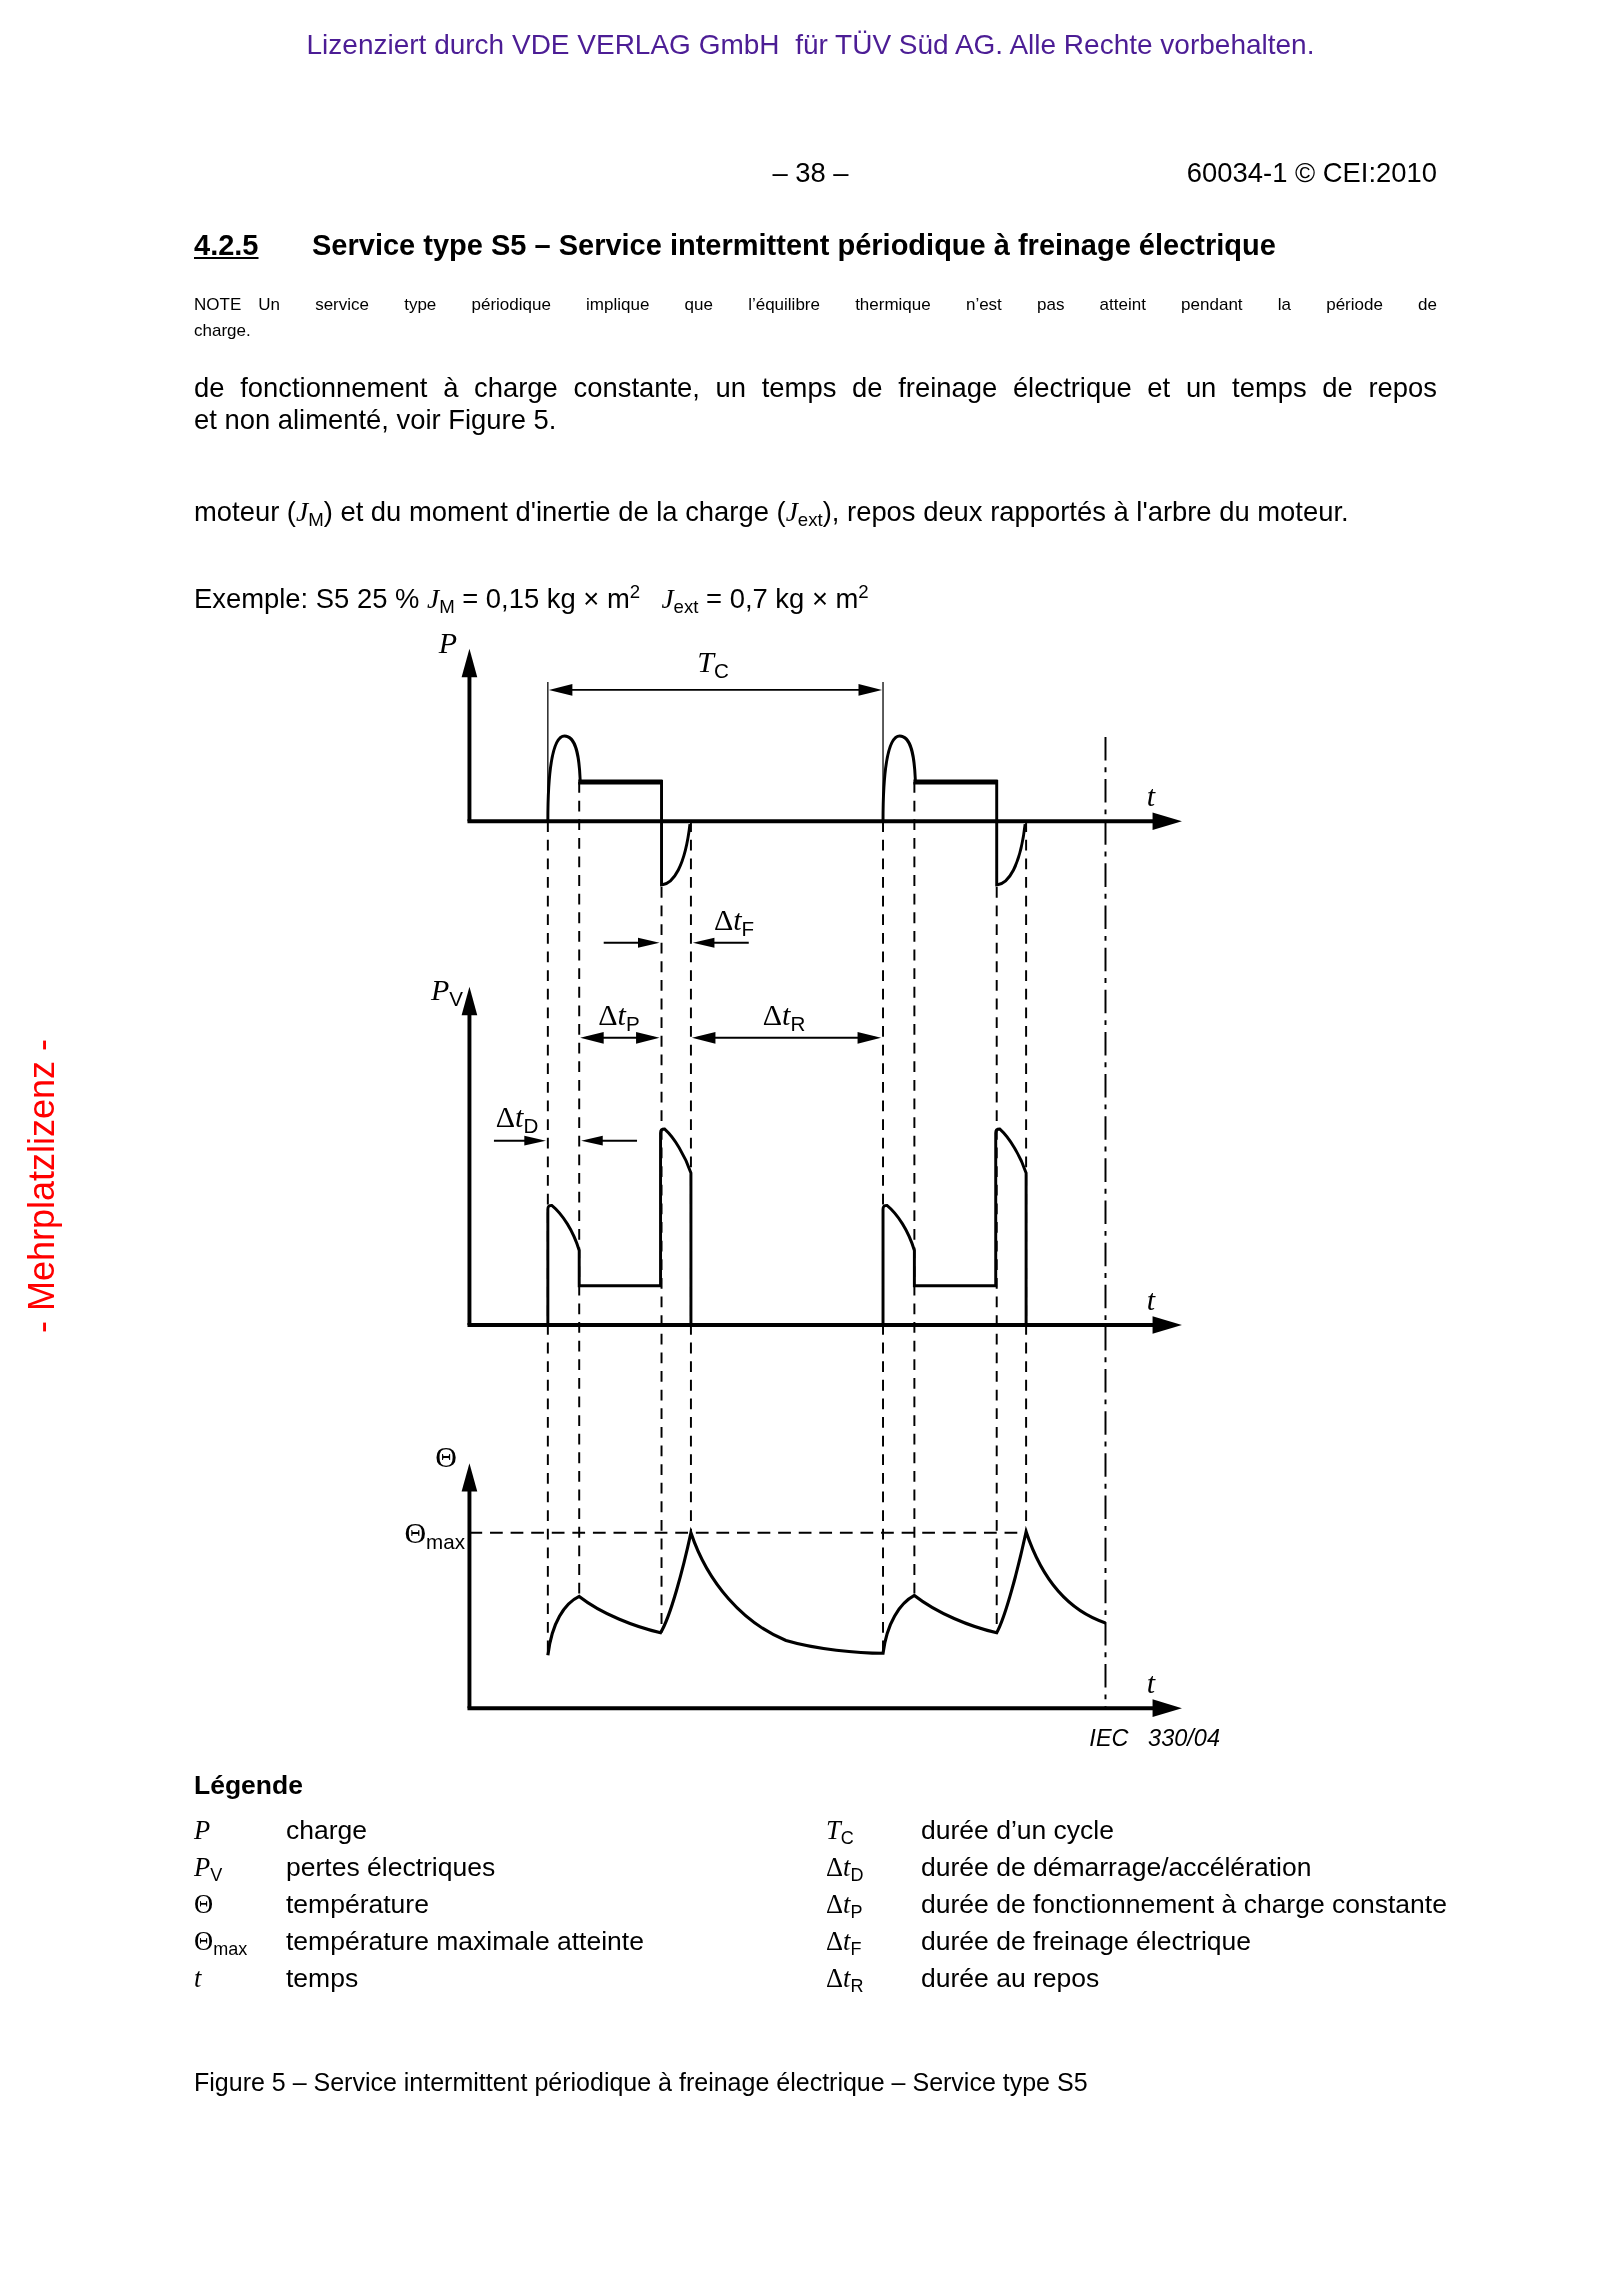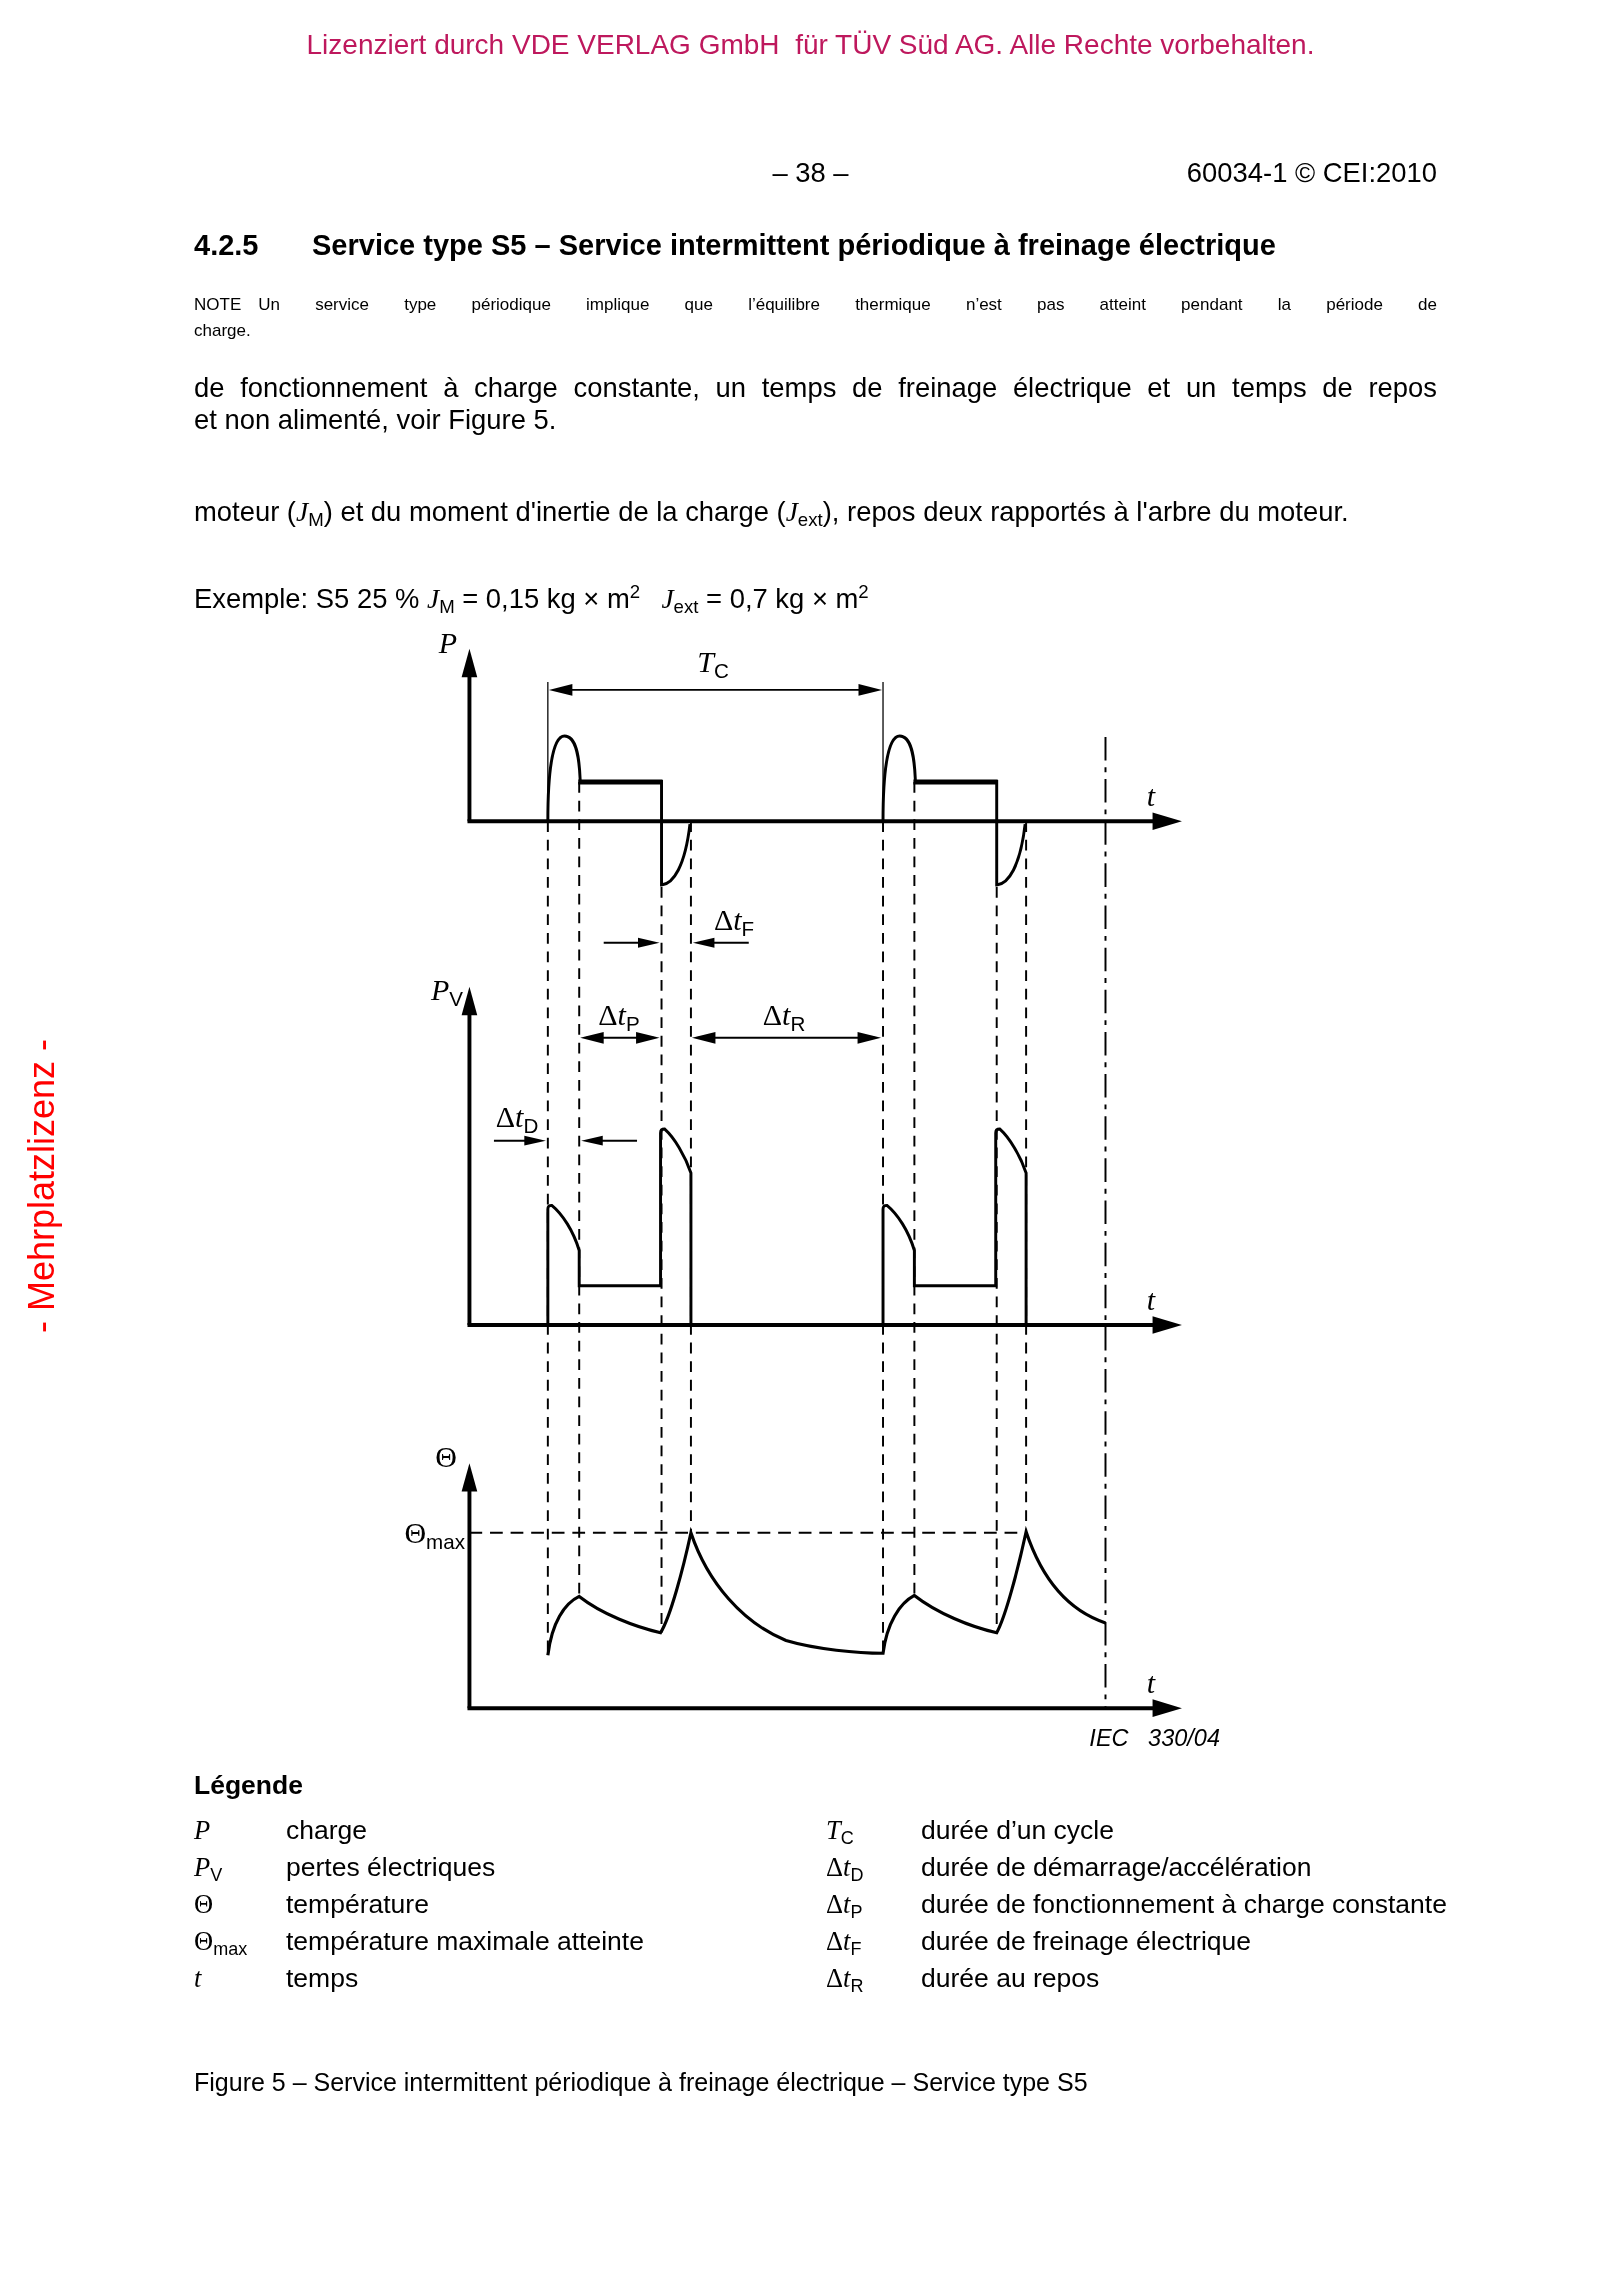--- a/index.html
+++ b/index.html
@@ -3,25 +3,25 @@
 <meta charset="utf-8">
 <style>
   html,body{margin:0;padding:0;background:#e8e8e8;}
   .page{position:relative;width:1621px;height:2293px;background:#ffffff;margin:0 auto;
         font-family:"Liberation Sans",sans-serif;color:#000;overflow:hidden;}
   .abs{position:absolute;}
   .v{font-family:"Liberation Serif",serif;font-style:italic;}
   .g{font-family:"Liberation Serif",serif;font-style:normal;}
   .sub{font-size:68%;vertical-align:-0.26em;font-style:normal;font-family:"Liberation Sans",sans-serif;}
   .sup{font-size:68%;vertical-align:0.52em;font-style:normal;}
-  .banner{left:0;right:0;top:29px;text-align:center;font-size:28px;color:#be185d;white-space:pre;}
+  .banner{left:0;right:0;top:29px;text-align:center;font-size:28px;color:#4c1d95;white-space:pre;}
   .pgnum{left:0;right:0;top:157px;text-align:center;font-size:27.4px;}
   .docref{right:184px;top:157px;font-size:27.4px;}
   .heading{left:194px;top:229px;font-size:29px;font-weight:bold;display:flex;}
-  .heading .num{width:118px;flex:0 0 118px;}
+  .heading .num{width:118px;flex:0 0 118px;text-decoration:underline;}
   .note{left:194px;top:292px;width:1243px;font-size:17px;line-height:25.5px;}
   .body-par{left:194px;width:1243px;font-size:27.4px;line-height:32px;}
   .just{text-align:justify;text-align-last:justify;}
   .flabel{position:absolute;transform:translate(-50%,-50%);font-size:29px;white-space:nowrap;}
   .flabel .v,.flabel .g{font-size:30px;}
   .flabel .sub{font-size:20.6px;}
   .fl-right{transform:translate(-100%,-50%);}
   .credit{font-size:23.5px;font-style:italic;white-space:pre;font-family:"Liberation Sans",sans-serif;text-align:center;}
   .legend-title{left:194px;top:1770px;font-size:26.5px;font-weight:bold;}
   .lcol{font-size:26.5px;}

